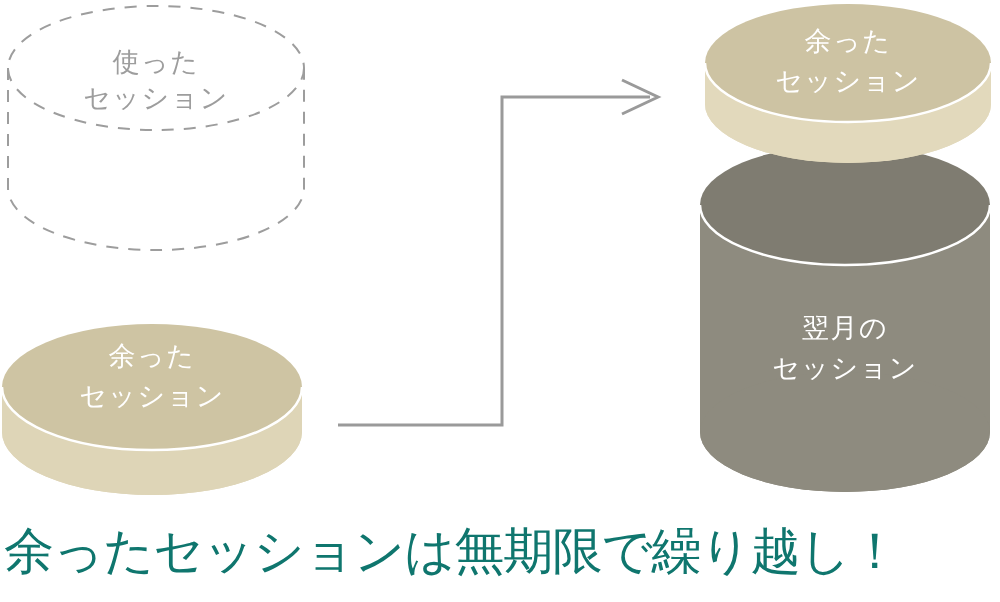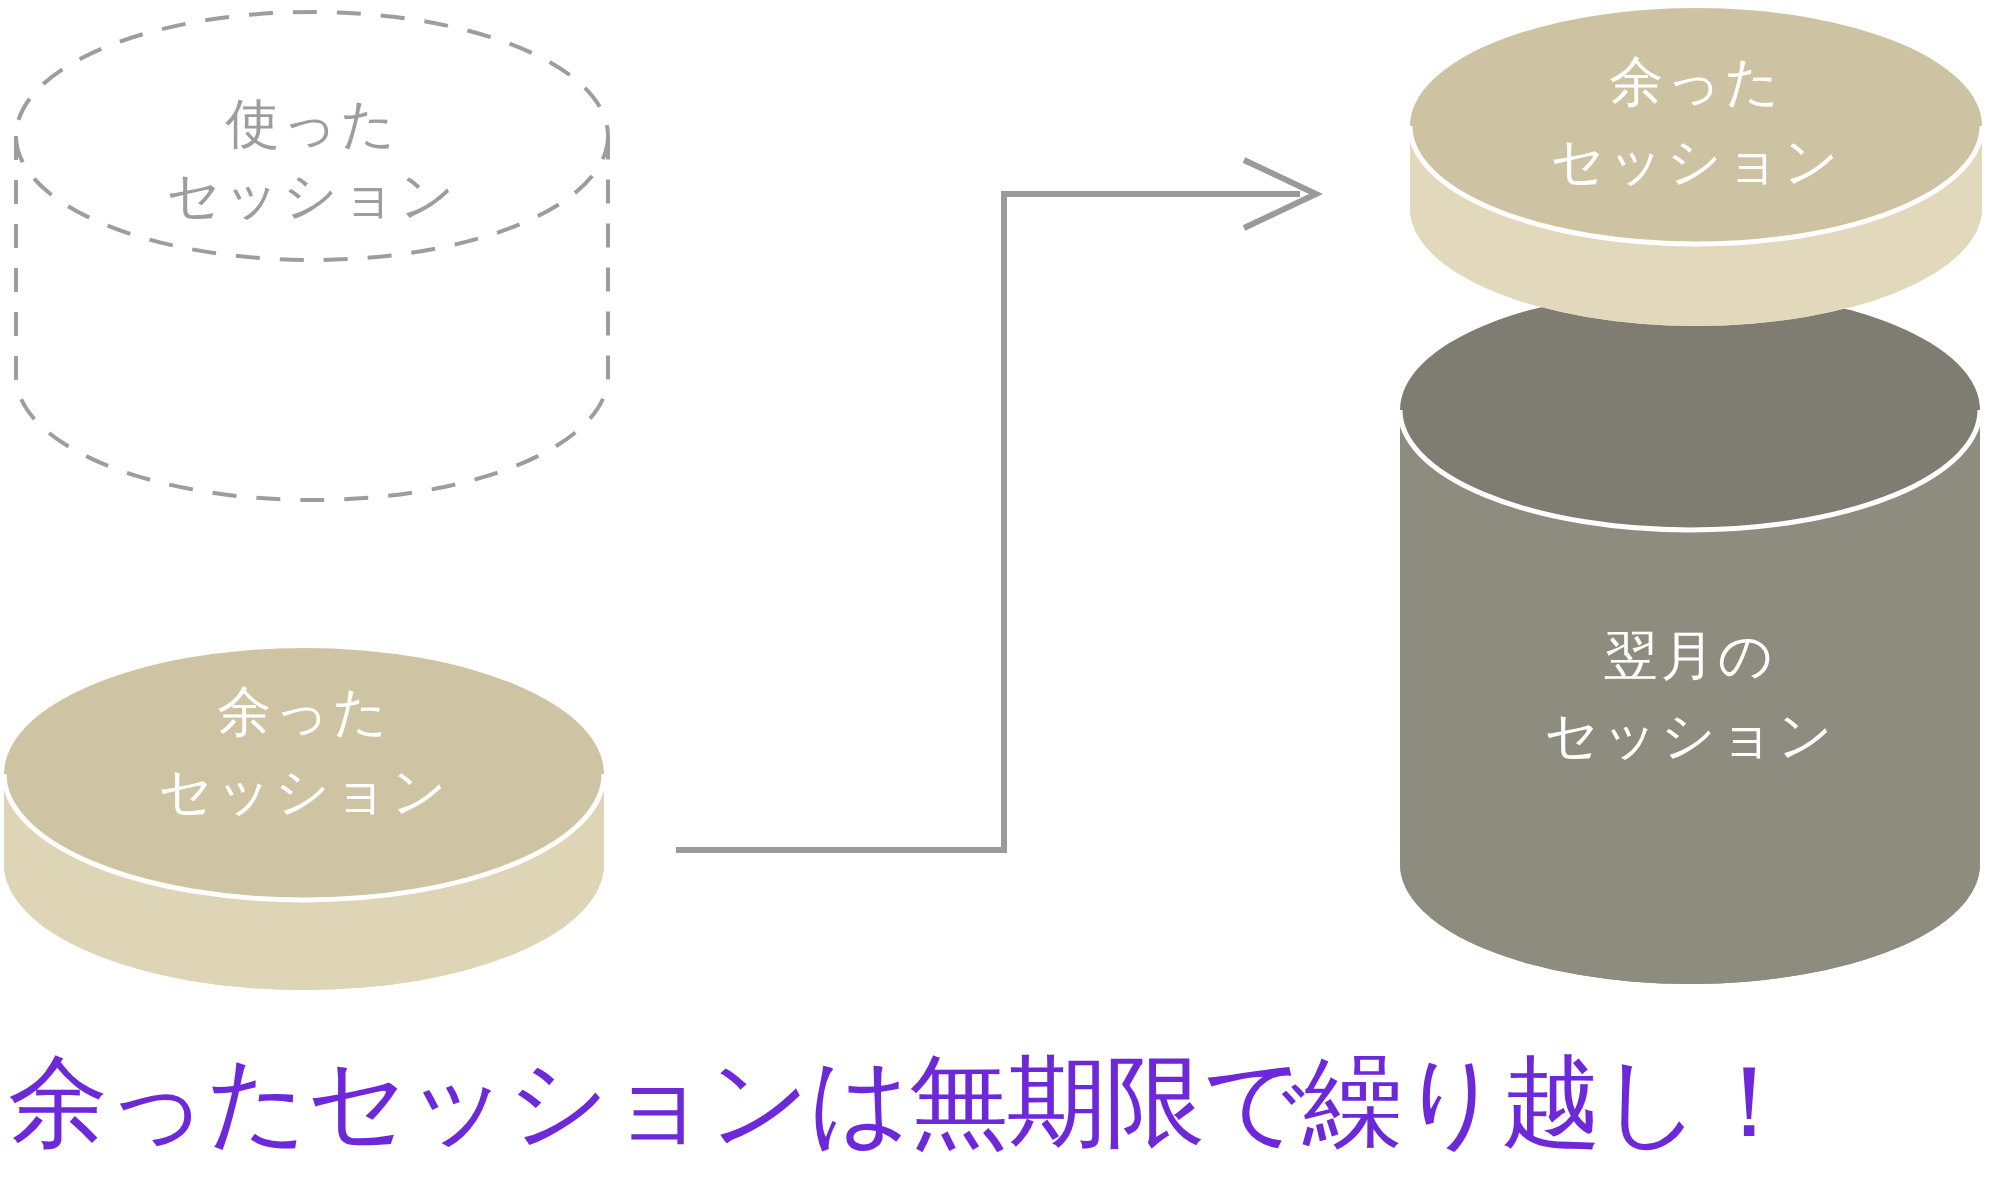--- a/index.html
+++ b/index.html
@@ -49,21 +49,21 @@
     position: absolute;
     left: 0;
     top: 524px;
     width: 1000px;
     text-align: left;
     padding-left: 4px;
     box-sizing: border-box;
     font-family: "DejaVu Sans", "Liberation Sans", sans-serif;
     font-size: 50px;
     font-weight: 400;
-    color: #6d28d9;
+    color: #0f766e;
     letter-spacing: -1px;
     white-space: nowrap;
     line-height: 1.1;
   }
 </style>
 </head>
 <body>
 
 <div id="stage">
 

